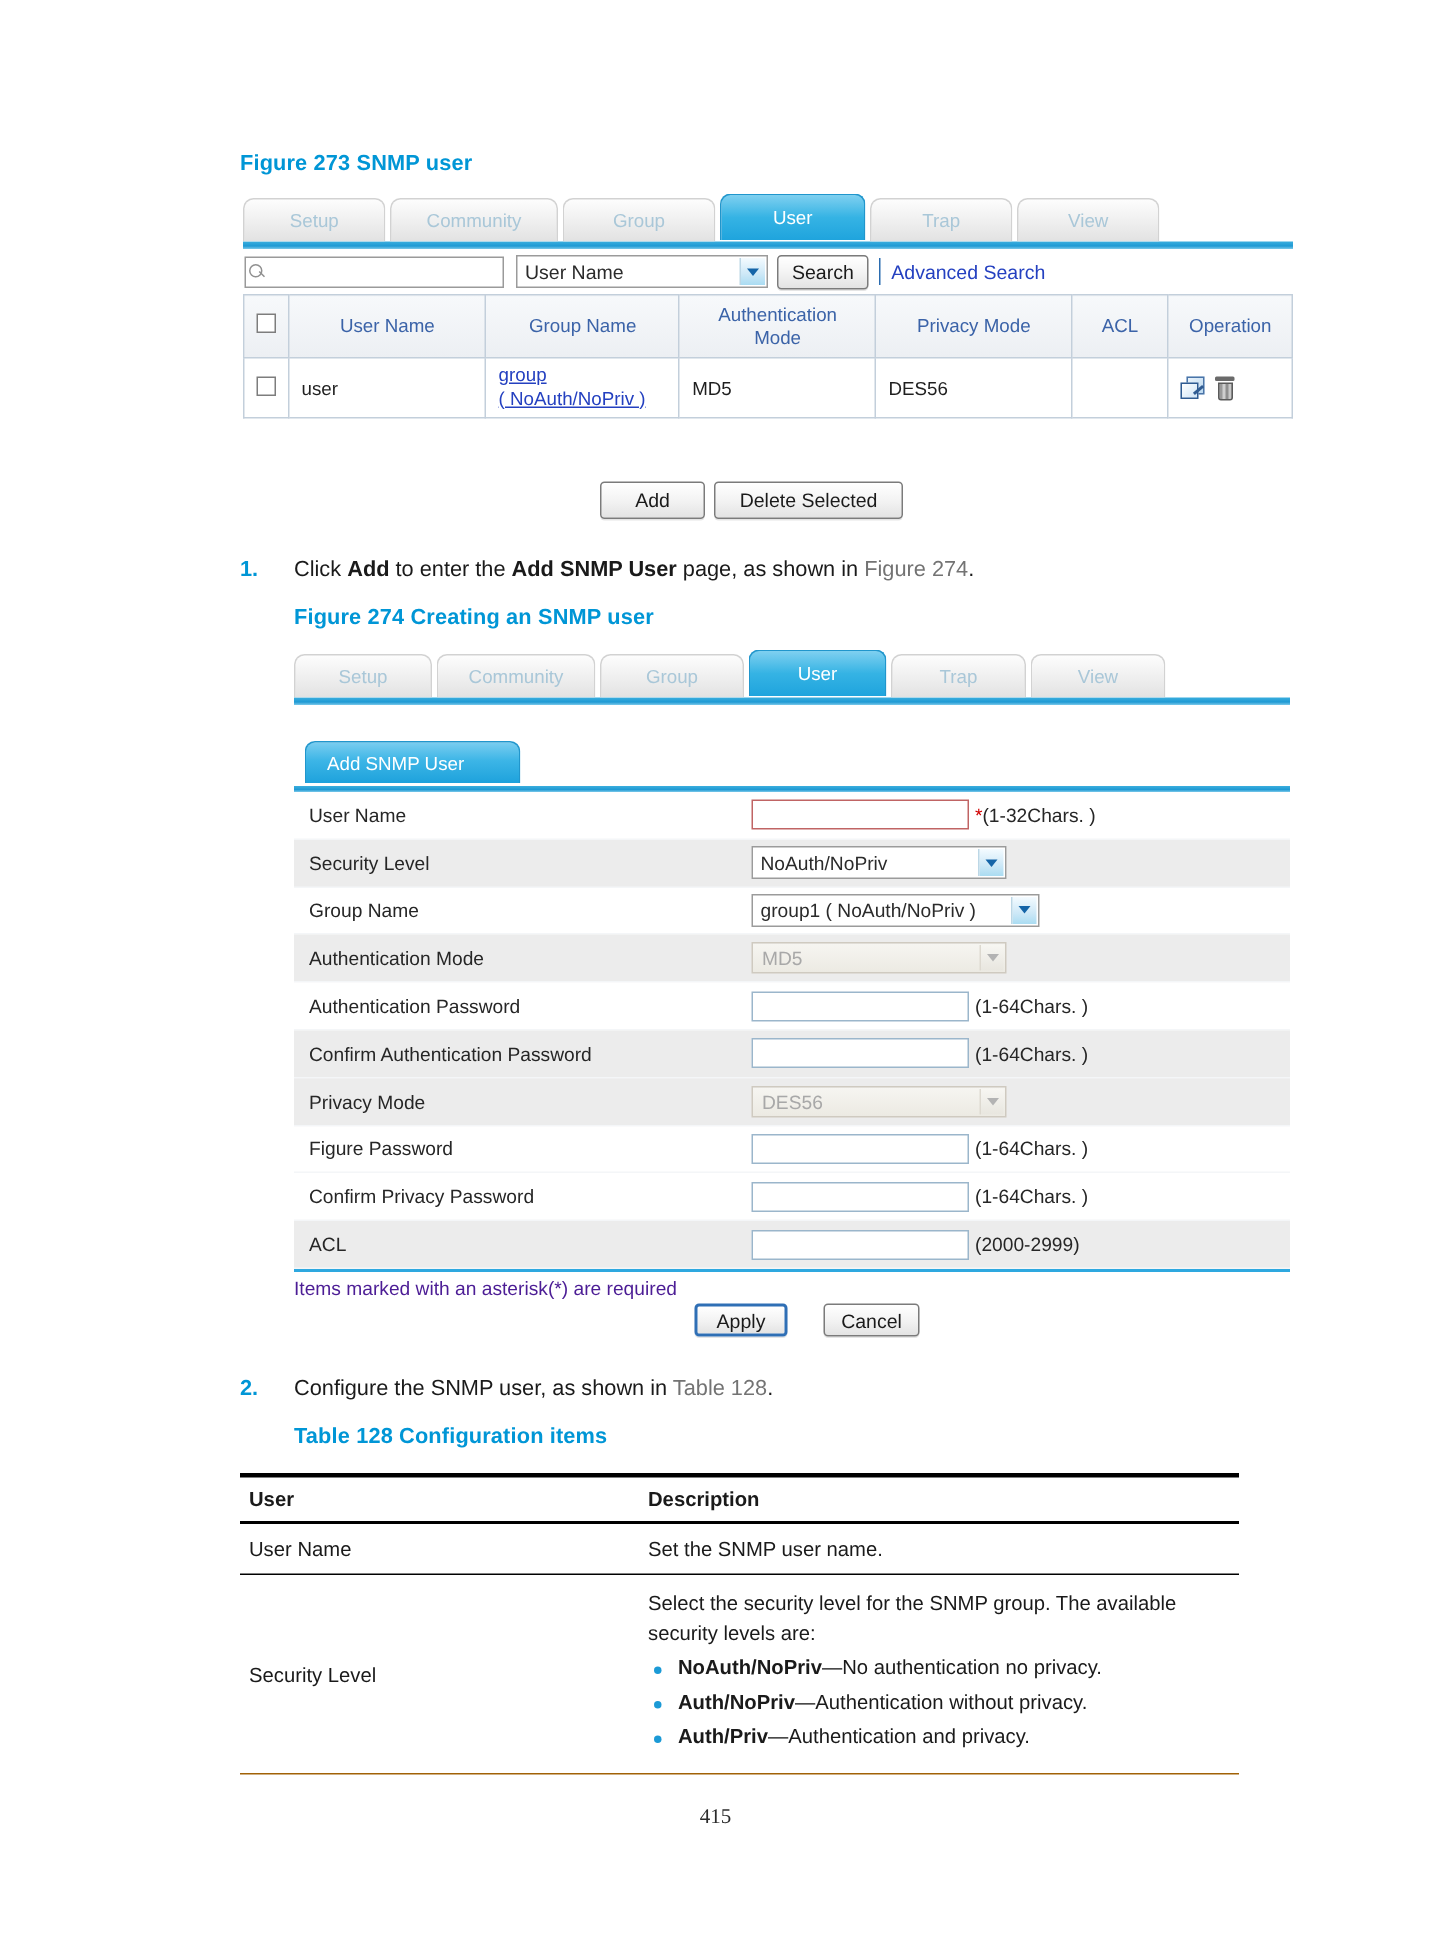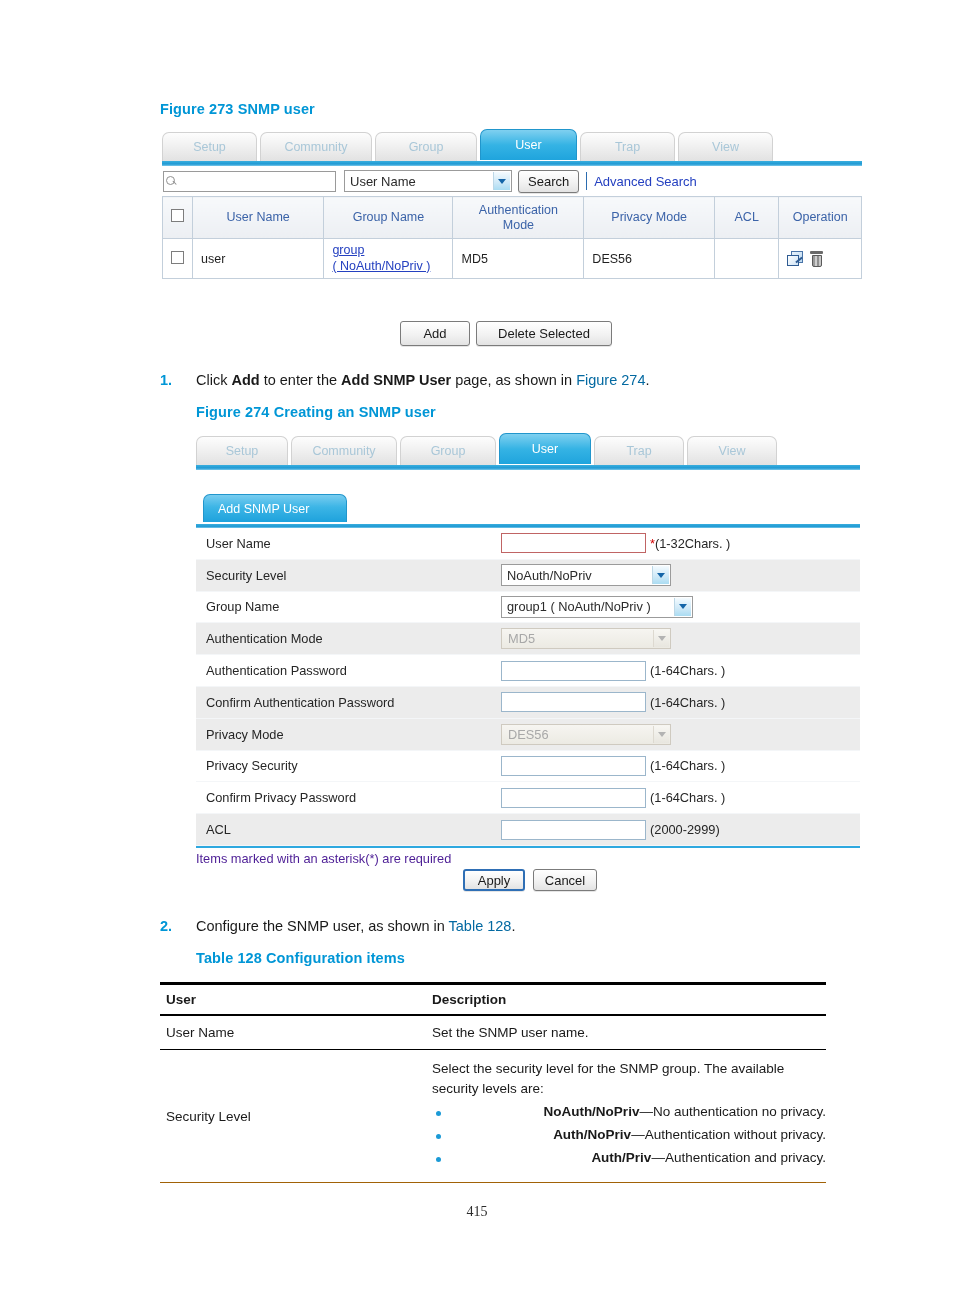--- a/index.html
+++ b/index.html
@@ -13,21 +13,21 @@
     overflow: hidden;
   }
 
   
   .doc-heading {
     color: #0096d6;
     font-weight: bold;
     font-size: 14.5px;
     letter-spacing: .1px;
   }
-  .blue-ref { color:#0369a1; }
+  .blue-ref { color:#737373; }
   .bold { font-weight: bold; }
 
   
   .step { display:flex; align-items:flex-start; }
   .step-num {
     color:#0096d6; font-weight:bold; font-size:14.5px;
     width:36px; flex:0 0 36px;
   }
   .step-body { font-size:14.5px; }
 
@@ -244,21 +244,21 @@
     border-top:3px solid #000;
   }
   .t128 td {
     font-size:13.5px; vertical-align:top;
     padding:9px 0 9px 6px;
     border-bottom:1px solid #000;
   }
   .t128 td.last { border-bottom:1px solid #a16207; }
   .bullets { list-style:none; margin:6px 0 0 0; padding:0; }
   .bullets li {
-    position:relative; padding-left:20px; margin-bottom:8px; font-size:13.5px;text-align:right;
+    position:relative; padding-left:20px; margin-bottom:8px; font-size:13.5px;
   }
   .bullets li::before{
     content:"";
     position:absolute;left:4px;top:7px;width:5px;height:5px;border-radius:50%;
     background:#1b9ad6;
   }
   .pagenum {
     position:absolute; left:0; right:0; top:1204px;
     text-align:center; font-size:14px; color:#2b2b2b;
     font-family:"Liberation Serif", serif;
@@ -355,21 +355,21 @@
         </td>
       </tr>
     </tbody>
   </table>
 </div>
 
 <div class="ui" style="left:400px; top:321px; display:flex; gap:6px;">
   <div class="btn" style="width:70px;height:25px;">
     <span>Add</span>
   </div>
-  <div class="btn" style="width:136px;height:25px;">
+  <div class="btn" style="width:126px;height:25px;">
     <span>Delete Selected</span>
   </div>
 </div>
 
 <div class="ui step" style="left:160px; top:372px; width:700px;">
   <div class="step-num">1.</div>
   <div class="step-body"><span>Click </span><span class="bold">Add</span><span> to enter the </span><span class="bold">Add SNMP User</span><span> page, as shown in </span><span class="blue-ref">Figure 274</span><span>.</span></div>
 </div>
 
 <div class="ui doc-heading" style="left:196px; top:404px;">Figure 274 Creating an SNMP user</div>
@@ -468,21 +468,21 @@
         <div style="display: flex; align-items: center;">
           <div class="sel-disabled" style="width: 170px;">
             <span>DES56</span>
             <span class="arrowbox">
               <span class="caret gray"></span>
             </span>
           </div>
         </div>
       </div>
       <div class="form-row white">
-        <div class="form-label">Privacy Security</div>
+        <div class="form-label">Figure Password</div>
         <div style="display: flex; align-items: center;">
           <div class="txt" style="width: 145px;"></div>
           <span class="hint">(1-64Chars. )</span>
         </div>
       </div>
       <div class="form-row white">
         <div class="form-label">Confirm Privacy Password</div>
         <div style="display: flex; align-items: center;">
           <div class="txt" style="width: 145px;"></div>
           <span class="hint">(1-64Chars. )</span>
@@ -494,21 +494,21 @@
           <div class="txt" style="width: 145px;"></div>
           <span class="hint">(2000-2999)</span>
         </div>
       </div>
     </div>
 
   <div class="panel-rule" style="height:2px;background:#2ea8df;"></div>
   <div class="footnote" style="margin-top:3px;">Items marked with an asterisk(*) are required</div>
 </div>
 
-<div class="ui" style="left:463px; top:869px; display:flex; gap:8px;">
+<div class="ui" style="left:463px; top:869px; display:flex; gap:24px;">
   <div class="btn focusring" style="width:62px;height:22px;">
     <span>Apply</span>
   </div>
   <div class="btn" style="width:64px;height:22px;">
     <span>Cancel</span>
   </div>
 </div>
 
 <div class="ui step" style="left:160px; top:918px; width:700px;">
   <div class="step-num">2.</div>

